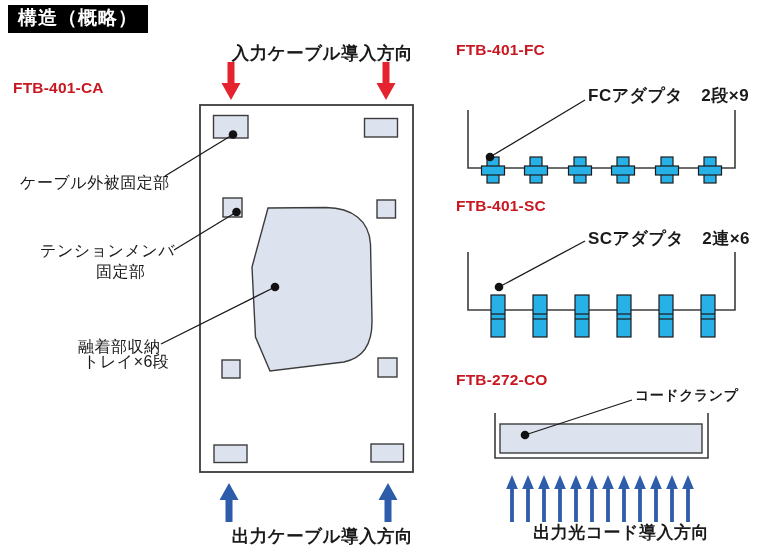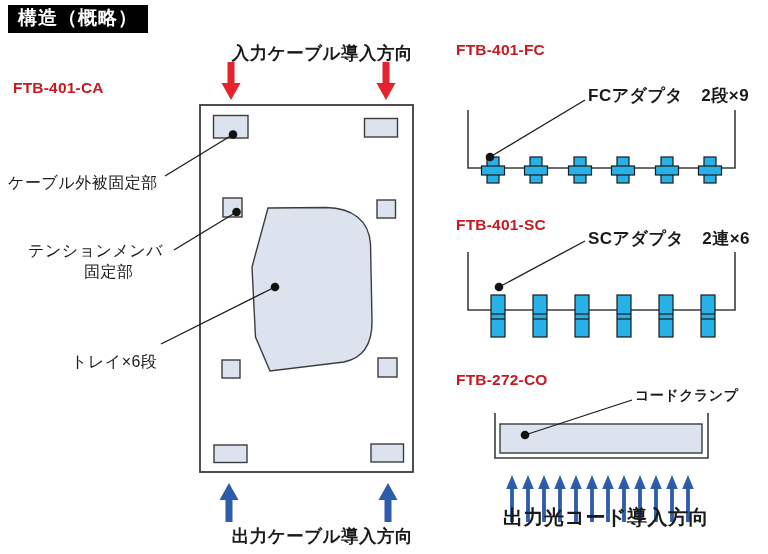--- a/index.html
+++ b/index.html
@@ -13,21 +13,21 @@
     font-family:"Liberation Sans","DejaVu Sans",sans-serif;color:#1a1a1a;
   }
   .abs{position:absolute;}
   #overlay{position:absolute;left:0;top:0;width:768px;height:554px;}
   .title-box{
     left:8px;top:5px;background:#000;color:#fff;font-size:19px;font-weight:bold;
     padding:3px 10px 4px;letter-spacing:1px;line-height:1.1;
   }
   .model{font-size:15.5px;font-weight:bold;color:var(--accent_red);letter-spacing:0.2px;}
   .jp-caption{font-size:17.5px;font-weight:600;letter-spacing:0.5px;white-space:nowrap;}
-  .jp-label{font-size:16px;font-weight:500;letter-spacing:0.5px;white-space:nowrap;}
+  .jp-label{font-size:16px;font-weight:500;letter-spacing:0.5px;white-space:nowrap;margin-left:12px;}
   .center{text-align:right;}
   .cap-count{margin-left:18px;}
   
   .box-main{fill:#fff;stroke:var(--outline);stroke-width:1.8;}
   .fill-light{fill:var(--panel_fill);stroke:var(--outline);stroke-width:1.4;}
   .tray-open{fill:none;stroke:var(--outline);stroke-width:1.6;}
   .leader{stroke:#1a1a1a;stroke-width:1.3;fill:none;}
   .dot{fill:#111;}
   .red-arrow{fill:var(--arrow_red);}
   .blue-arrow{fill:var(--arrow_blue);}
@@ -131,29 +131,30 @@
 
   <div class="abs title-box">構造（概略）</div>
 
   <div class="abs model" style="left:13px;top:43px;margin-top:36px;">FTB-401-CA</div>
   <div class="abs jp-caption center" style="left:200px;width:213px;top:41px;">入力ケーブル導入方向</div>
   <div class="abs jp-caption center" style="left:200px;width:213px;top:524px;">出力ケーブル導入方向</div>
 
   <div class="abs jp-label" style="left:8px;top:173px;">ケーブル外被固定部</div>
   <div class="abs jp-label" style="left:28px;top:241px;">テンションメンバ</div>
   <div class="abs jp-label" style="left:84px;top:262px;">固定部</div>
+  <div class="abs jp-label" style="left:66px;top:337px;">融着部収納</div>
   <div class="abs jp-label" style="left:71px;top:352px;">トレイ×6段</div>
 
   <div class="abs model" style="left:456px;top:41px;">FTB-401-FC</div>
   <div class="abs jp-caption" style="left:588px;top:84px;font-size:17px;">
     <span>FCアダプタ</span><span class="cap-count">2段×9</span>
   </div>
 
-  <div class="abs model" style="left:456px;top:216px;">FTB-401-SC</div>
+  <div class="abs model" style="left:456px;top:197px;">FTB-401-SC</div>
   <div class="abs jp-caption" style="left:588px;top:227px;font-size:17px;">
     <span>SCアダプタ</span><span class="cap-count">2連×6</span>
   </div>
 
   <div class="abs model" style="left:456px;top:371px;">FTB-272-CO</div>
   <div class="abs jp-caption" style="left:635px;top:387px;font-size:14px;text-align:center;">コードクランプ</div>
-  <div class="abs jp-caption center" style="left:495px;width:214px;top:504px;font-size:20px;">出力光コード導入方向</div>
+  <div class="abs jp-caption center" style="left:495px;width:214px;top:521px;font-size:17px;">出力光コード導入方向</div>
 
 </div>
 
 </body></html>

